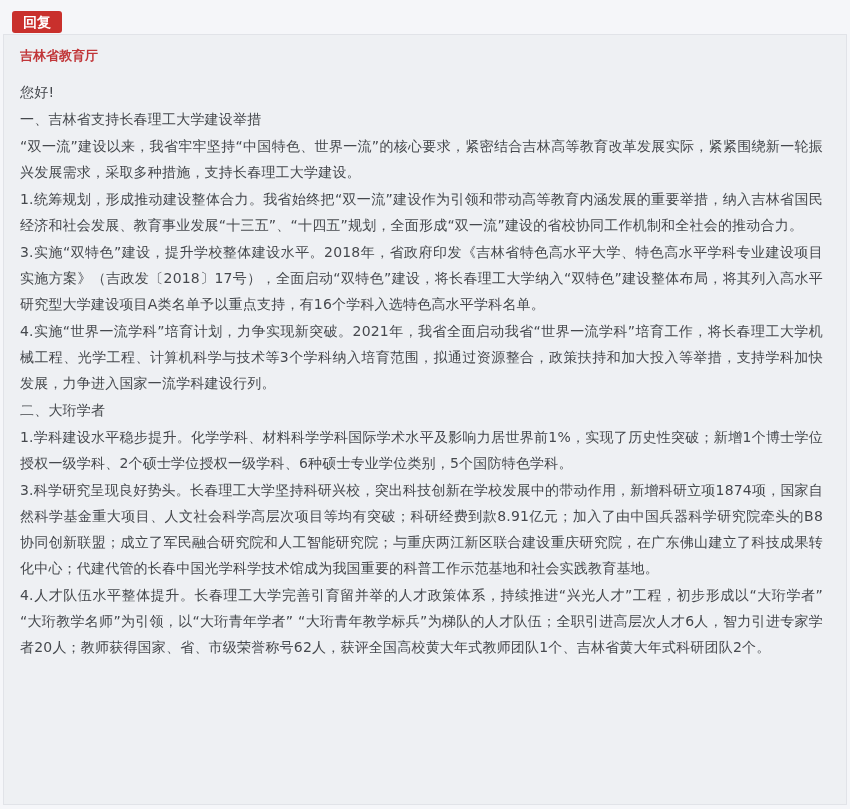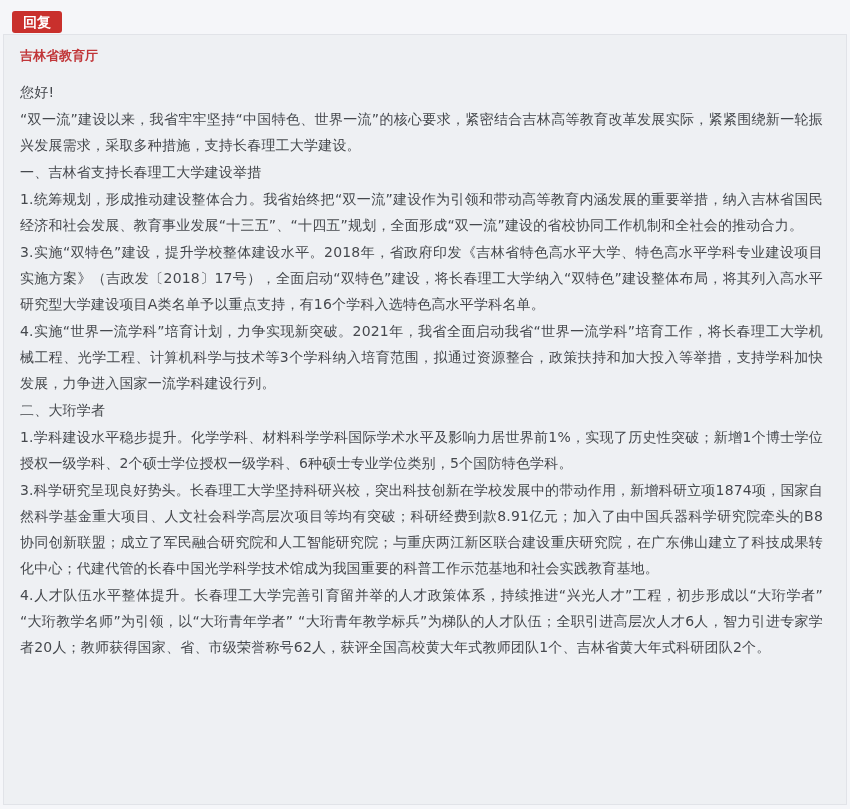--- a/index.html
+++ b/index.html
@@ -50,22 +50,22 @@
 
 
 
 <div class="badge">回复</div>
 
 <div class="panel">
   <div class="author">吉林省教育厅</div>
 
   <div class="body-text">
       <p>您好!</p>
+      <p>一、吉林省支持长春理工大学建设举措</p>
       <p>“双一流”建设以来，我省牢牢坚持“中国特色、世界一流”的核心要求，紧密结合吉林高等教育改革发展实际，紧紧围绕新一轮振兴发展需求，采取多种措施，支持长春理工大学建设。</p>
-      <p>一、吉林省支持长春理工大学建设举措</p>
       <p>1.统筹规划，形成推动建设整体合力。我省始终把“双一流”建设作为引领和带动高等教育内涵发展的重要举措，纳入吉林省国民经济和社会发展、教育事业发展“十三五”、“十四五”规划，全面形成“双一流”建设的省校协同工作机制和全社会的推动合力。</p>
       <p>3.实施“双特色”建设，提升学校整体建设水平。2018年，省政府印发《吉林省特色高水平大学、特色高水平学科专业建设项目实施方案》（吉政发〔2018〕17号），全面启动“双特色”建设，将长春理工大学纳入“双特色”建设整体布局，将其列入高水平研究型大学建设项目A类名单予以重点支持，有16个学科入选特色高水平学科名单。</p>
       <p>4.实施“世界一流学科”培育计划，力争实现新突破。2021年，我省全面启动我省“世界一流学科”培育工作，将长春理工大学机械工程、光学工程、计算机科学与技术等3个学科纳入培育范围，拟通过资源整合，政策扶持和加大投入等举措，支持学科加快发展，力争进入国家一流学科建设行列。</p>
       <p>二、大珩学者</p>
       <p>1.学科建设水平稳步提升。化学学科、材料科学学科国际学术水平及影响力居世界前1%，实现了历史性突破；新增1个博士学位授权一级学科、2个硕士学位授权一级学科、6种硕士专业学位类别，5个国防特色学科。</p>
       <p>3.科学研究呈现良好势头。长春理工大学坚持科研兴校，突出科技创新在学校发展中的带动作用，新增科研立项1874项，国家自然科学基金重大项目、人文社会科学高层次项目等均有突破；科研经费到款8.91亿元；加入了由中国兵器科学研究院牵头的B8协同创新联盟；成立了军民融合研究院和人工智能研究院；与重庆两江新区联合建设重庆研究院，在广东佛山建立了科技成果转化中心；代建代管的长春中国光学科学技术馆成为我国重要的科普工作示范基地和社会实践教育基地。</p>
       <p>4.人才队伍水平整体提升。长春理工大学完善引育留并举的人才政策体系，持续推进“兴光人才”工程，初步形成以“大珩学者” “大珩教学名师”为引领，以“大珩青年学者” “大珩青年教学标兵”为梯队的人才队伍；全职引进高层次人才6人，智力引进专家学者20人；教师获得国家、省、市级荣誉称号62人，获评全国高校黄大年式教师团队1个、吉林省黄大年式科研团队2个。</p>
     </div>
 
 </div>

